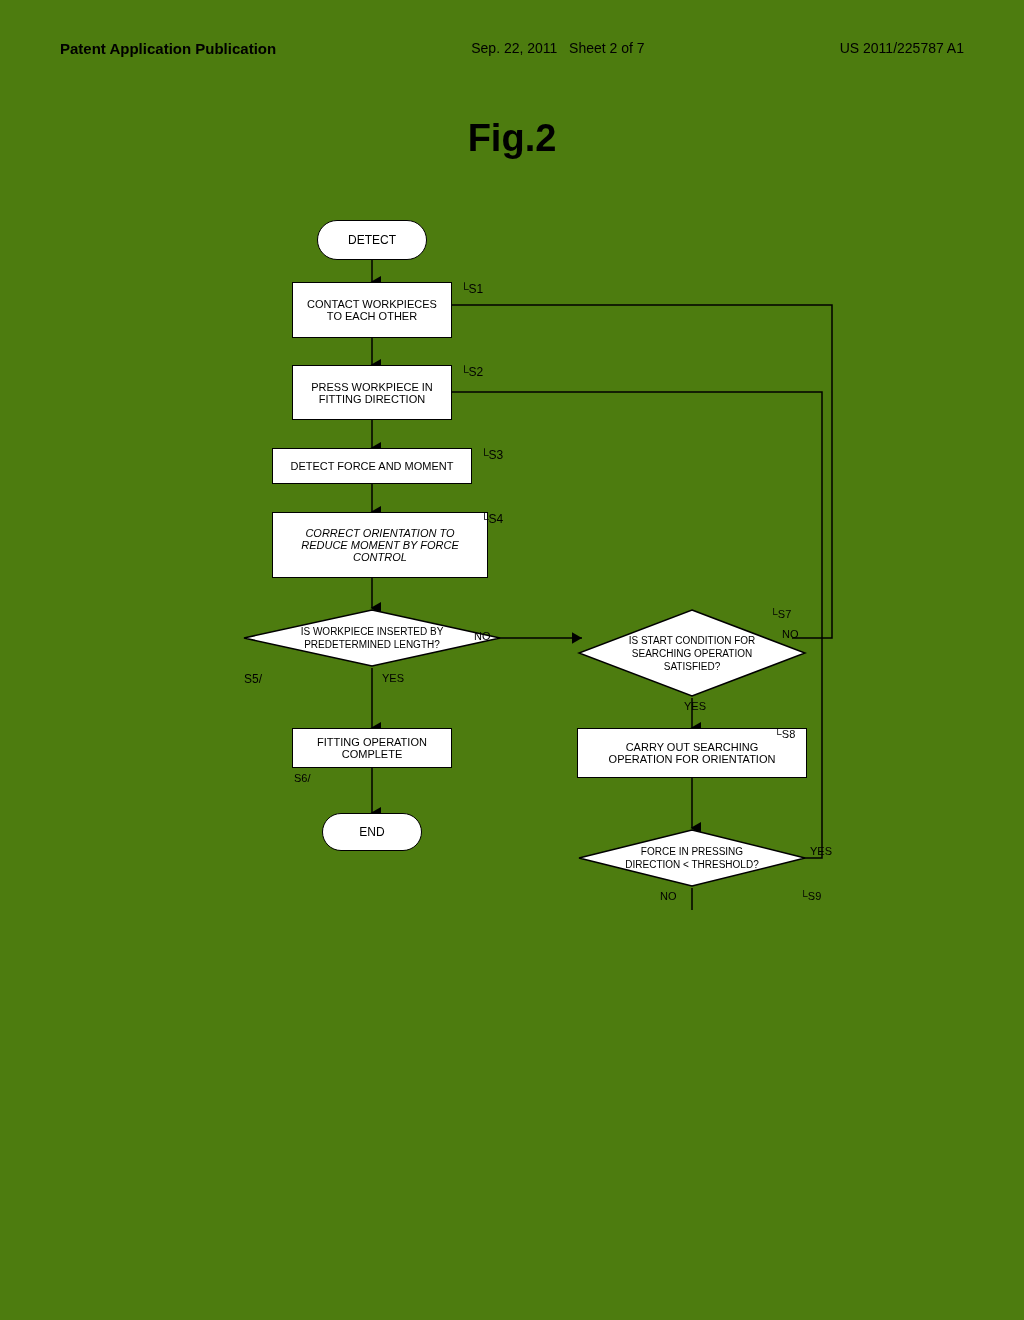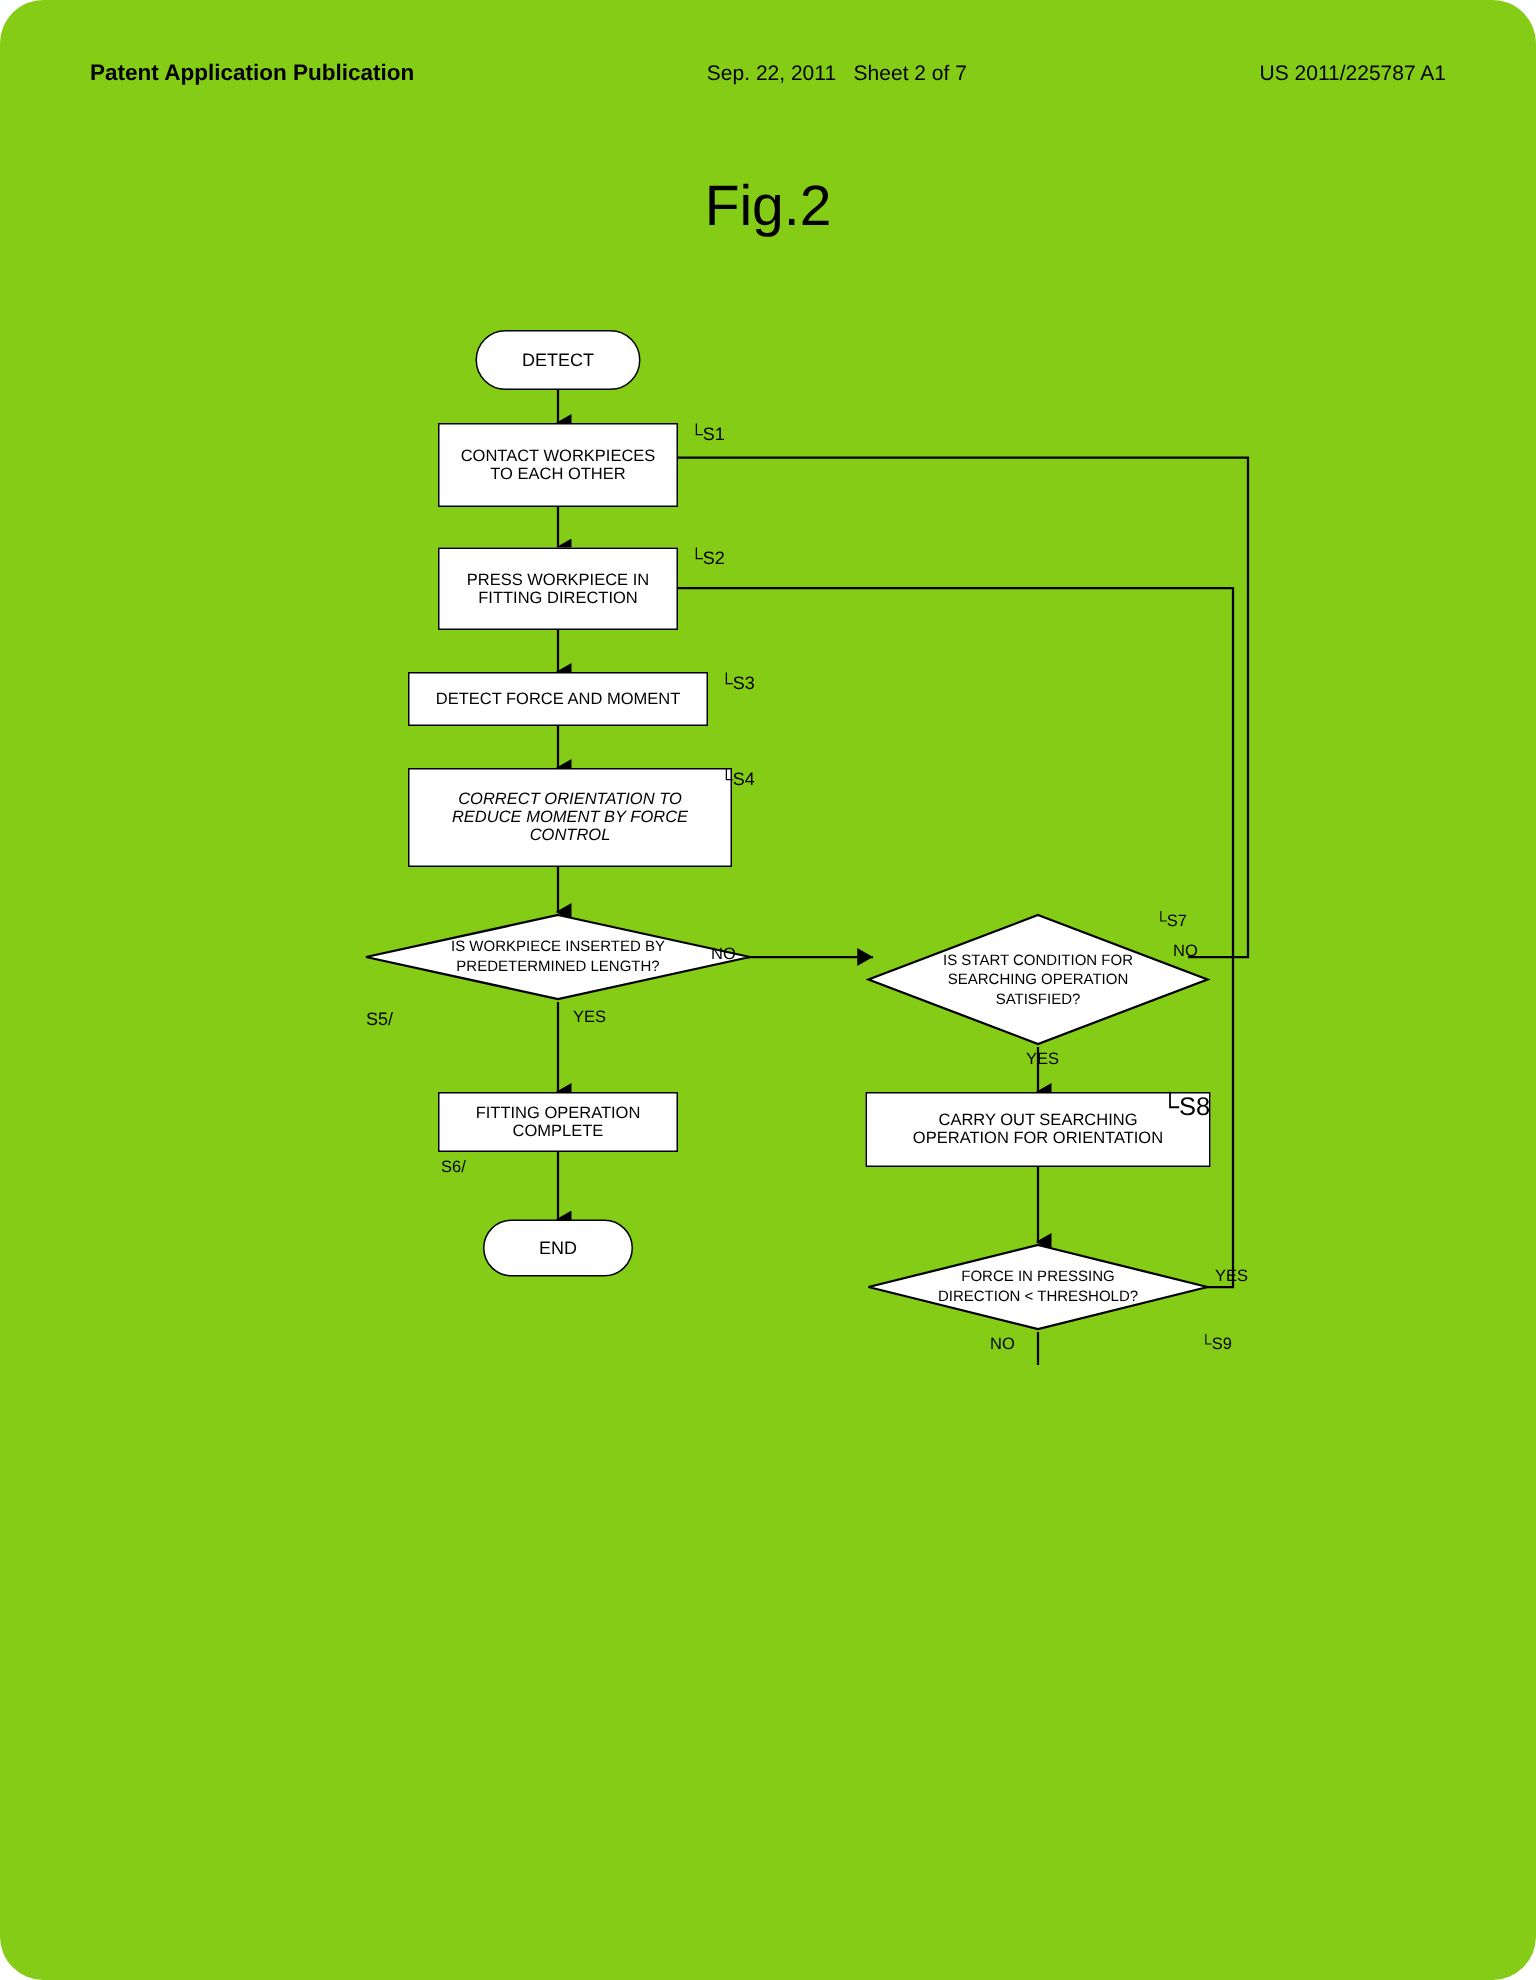--- a/index.html
+++ b/index.html
@@ -6,24 +6,23 @@
     body {
       background: #fff;
       font-family: 'Times New Roman', Times, serif;
       width: 1024px;
       min-height: 1320px;
       position: relative;
     }
     .page {
       width: 1024px;
       min-height: 1320px;
-      background: #84cc16;
+      background: #4d7c0f;
       position: relative;
       padding: 40px 60px;
-      border-radius: 29px;
     }
     .header {
       display: flex;
       justify-content: space-between;
       align-items: flex-start;
       margin-bottom: 20px;
     }
     .header-left {
       font-size: 15px;
       font-weight: bold;
@@ -36,21 +35,21 @@
     }
     .header-right {
       font-size: 14px;
       font-family: Arial, sans-serif;
       text-align: right;
     }
     .figure-title {
       text-align: center;
       font-size: 38px;
       font-family: Arial, sans-serif;
-      font-weight: normal;
+      font-weight: bold;
       margin: 60px 0 40px 0;
     }
     .flowchart-container {
       display: flex;
       justify-content: center;
       position: relative;
       margin: 0 auto;
     }
     .flowchart {
       position: relative;
@@ -243,21 +242,21 @@
       <div class="step-label" style="left:608px; top:408px;font-size:11px;font-family:Arial,sans-serif;">└S7</div>
 
       <div class="step-label" style="left:620px; top:428px;font-size:11px;font-family:Arial,sans-serif;">NO</div>
 
       <div class="step-label" style="left:522px; top:500px;font-size:11px;font-family:Arial,sans-serif;">YES</div>
 
       <div class="fc-shape fc-rect" style="left:415px; top:528px; width:230px; height:50px;">
         <span style="white-space:pre-line;font-size:11px;">CARRY OUT SEARCHING
 OPERATION FOR ORIENTATION</span>
       </div>
-      <div class="step-label" style="left:612px; top:528px;font-size:17px;font-family:Arial,sans-serif;">└S8</div>
+      <div class="step-label" style="left:612px; top:528px;font-size:11px;font-family:Arial,sans-serif;">└S8</div>
 
       <div class="fc-shape fc-diamond" style="left:415px; top:628px; width:230px; height:60px;">
         <svg viewBox="0 0 230 60" style="position:absolute;top:0;left:0;width:100%;height:100%;">
           <polygon points="115,2 228,30 115,58 2,30" fill="white" stroke="black" stroke-width="1.5"></polygon>
         </svg>
         <div class="fc-diamond-text" style="font-size:10px;">FORCE IN PRESSING<br>DIRECTION &lt; THRESHOLD?</div>
       </div>
 
       <div class="step-label" style="left:648px; top:645px;font-size:11px;font-family:Arial,sans-serif;">YES</div>
 

